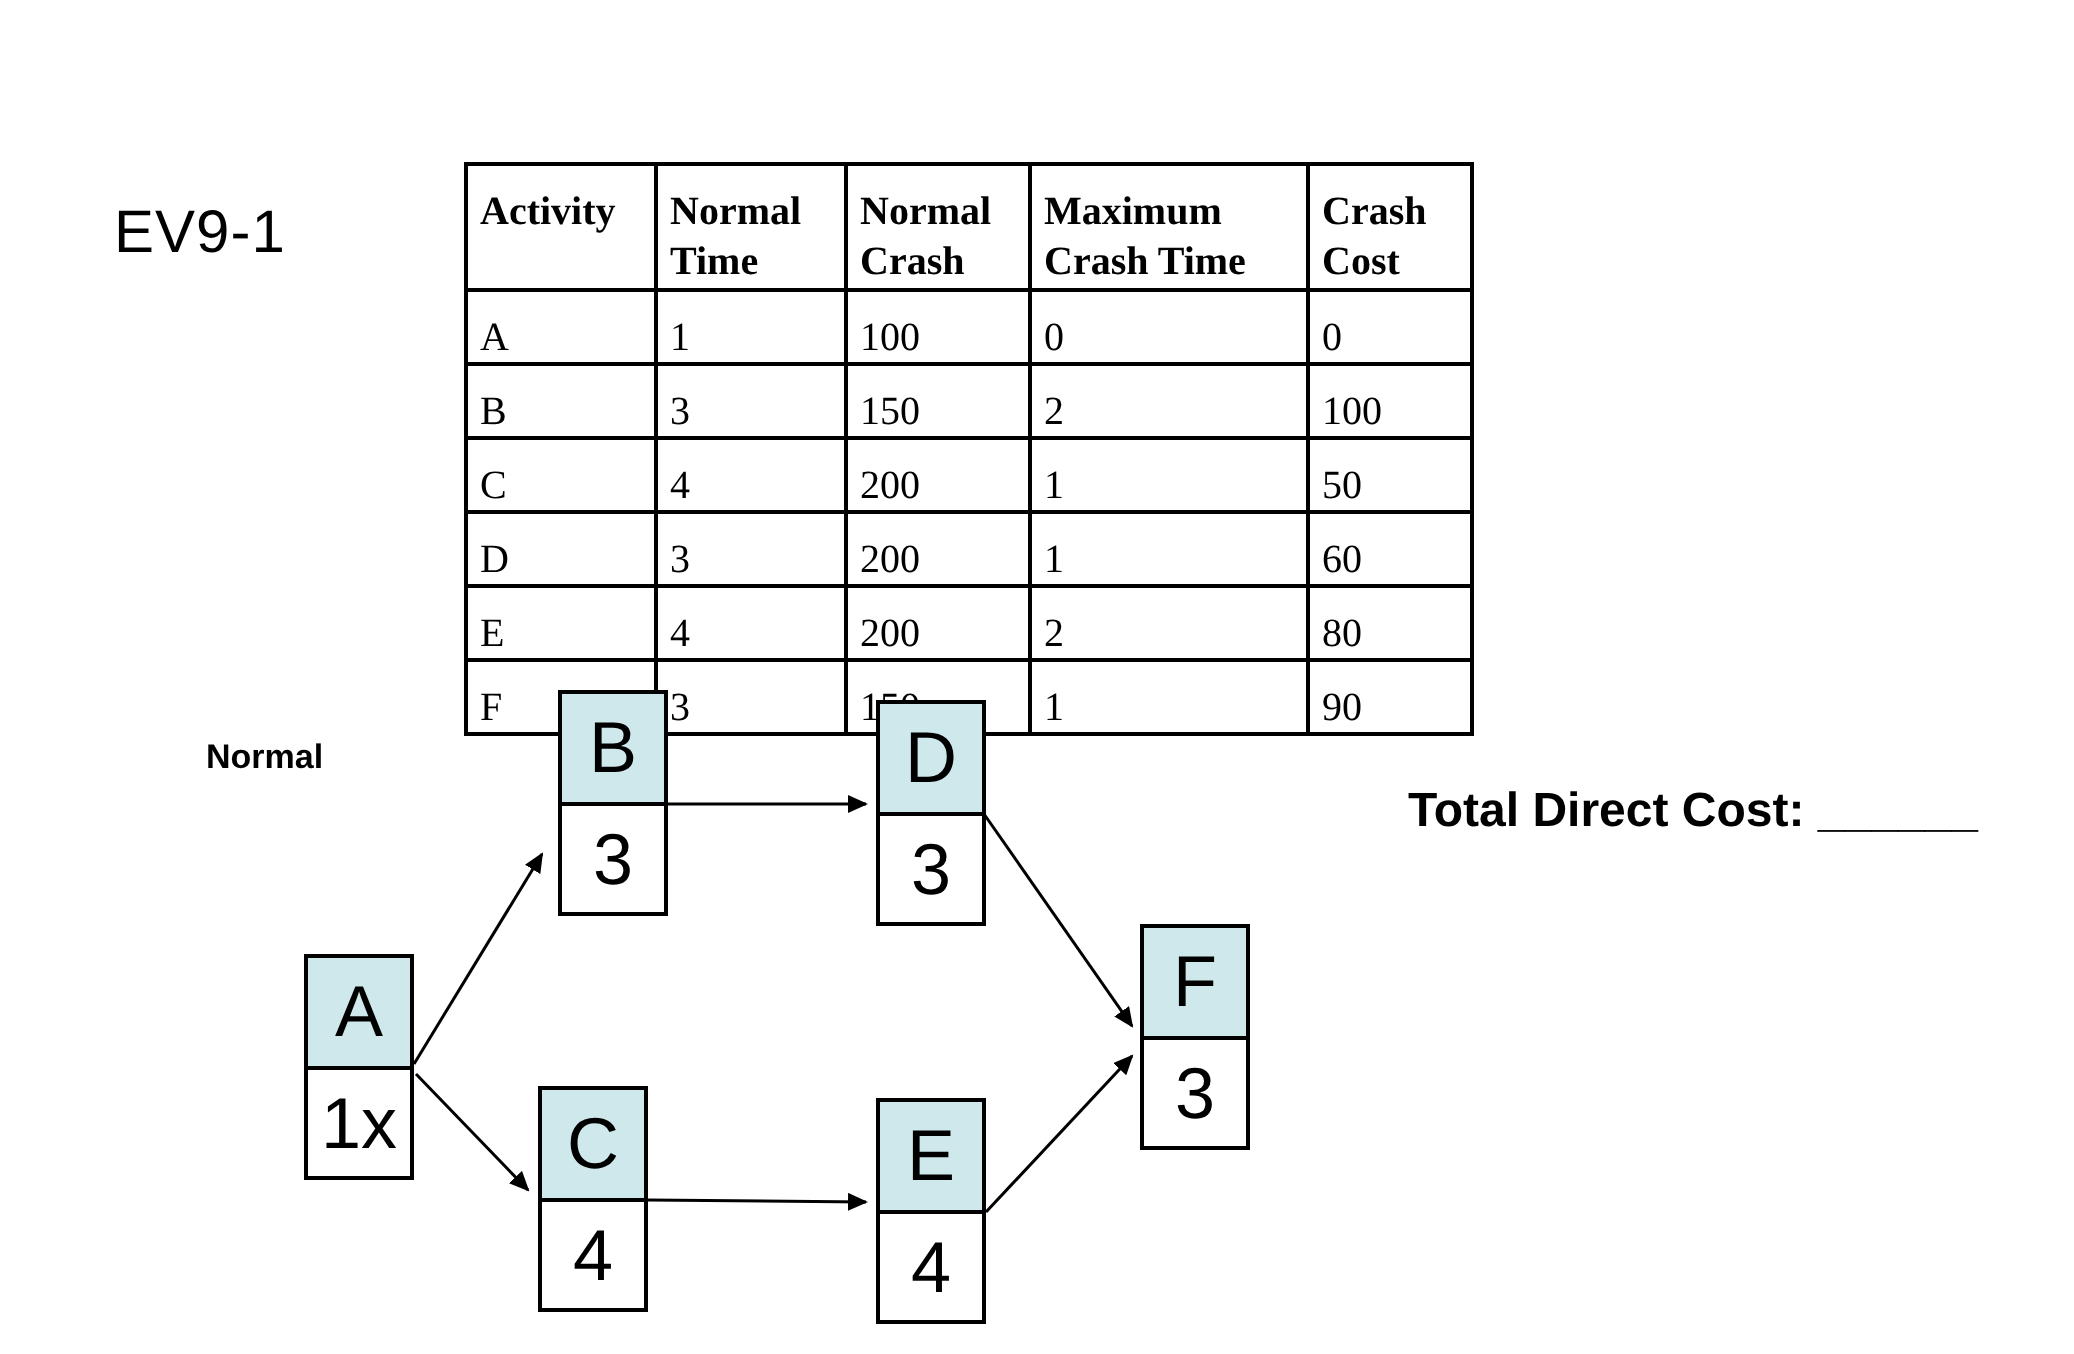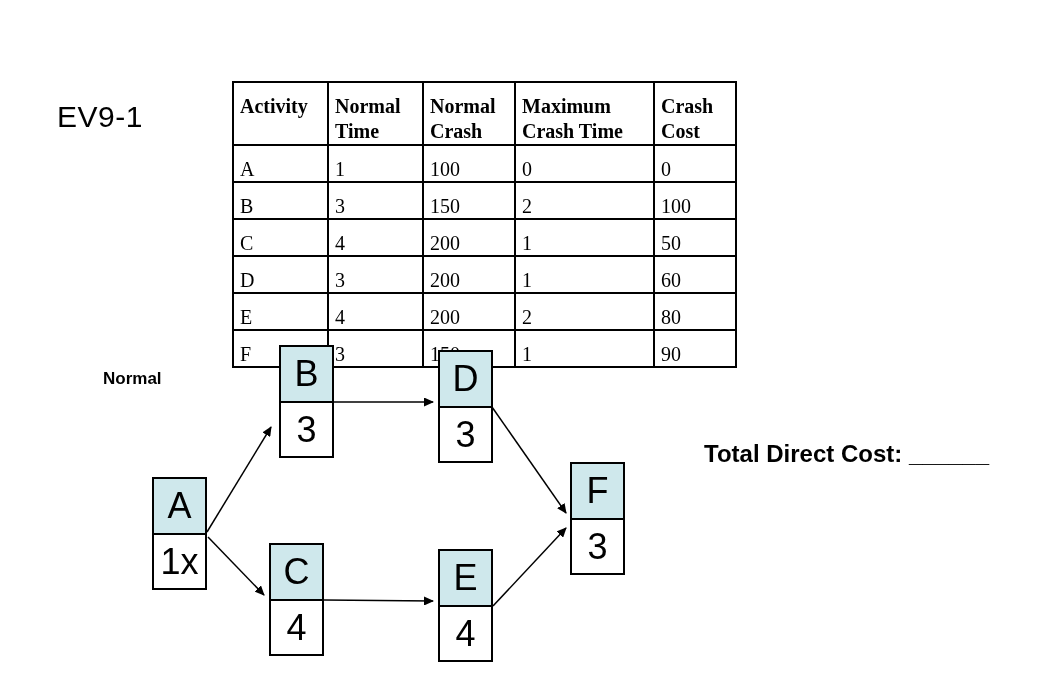--- a/index.html
+++ b/index.html
@@ -21,21 +21,21 @@
     border:2px solid #000; text-align:left; vertical-align:top;
     padding:11px 4px 0 6px; overflow:hidden;
   }
   .data-table th { font-weight:bold; height:48px; line-height:25px; }
   .data-table td { height:23px; line-height:24px; }
 
   
   .normal-label { position:absolute; left:103px; top:359px; font-size:17px; font-weight:bold; line-height:40px; }
 
   
-  .total-cost { position:absolute; left:704px; top:392px; font-size:24px; font-weight:bold; white-space:nowrap;margin-top:48px; }
+  .total-cost { position:absolute; left:704px; top:392px; font-size:24px; font-weight:bold; white-space:nowrap; }
 
   
   .node { position:absolute; width:55px; }
   .half {
     box-sizing:border-box; width:55px; display:flex; align-items:center; justify-content:center;
     font-size:36px; line-height:1;
   }
   .top-half { height:58px; background:#cfe8ec; border:2px solid #000; }
   .bottom-half { height:55px; background:#fff; border:2px solid #000; border-top:none; }
 

